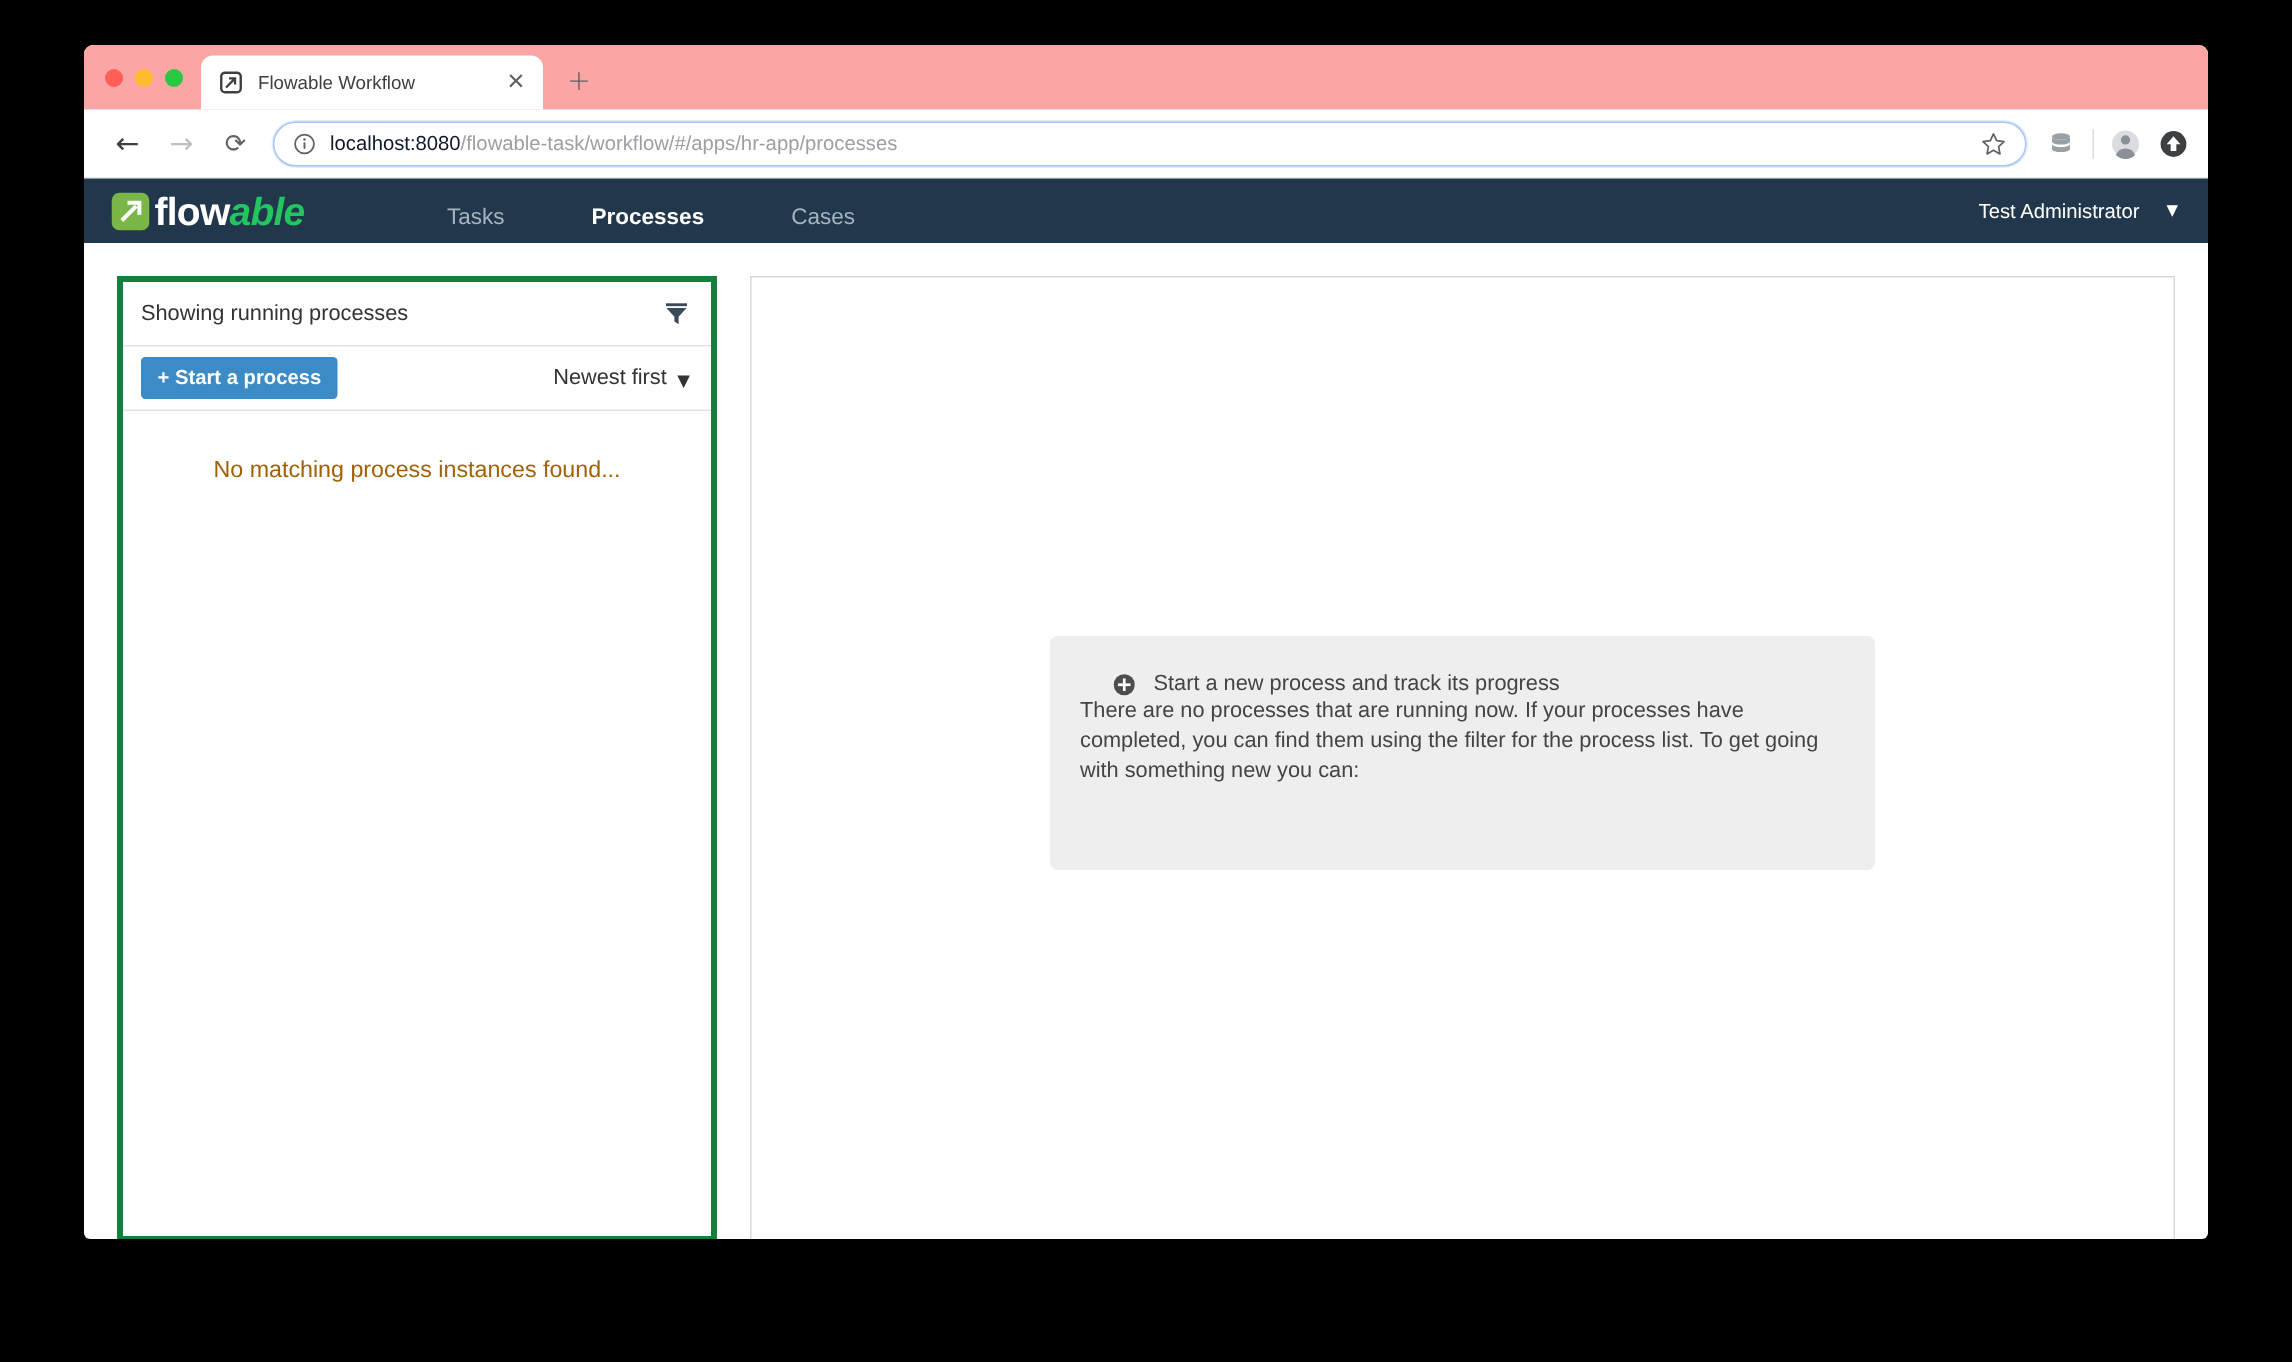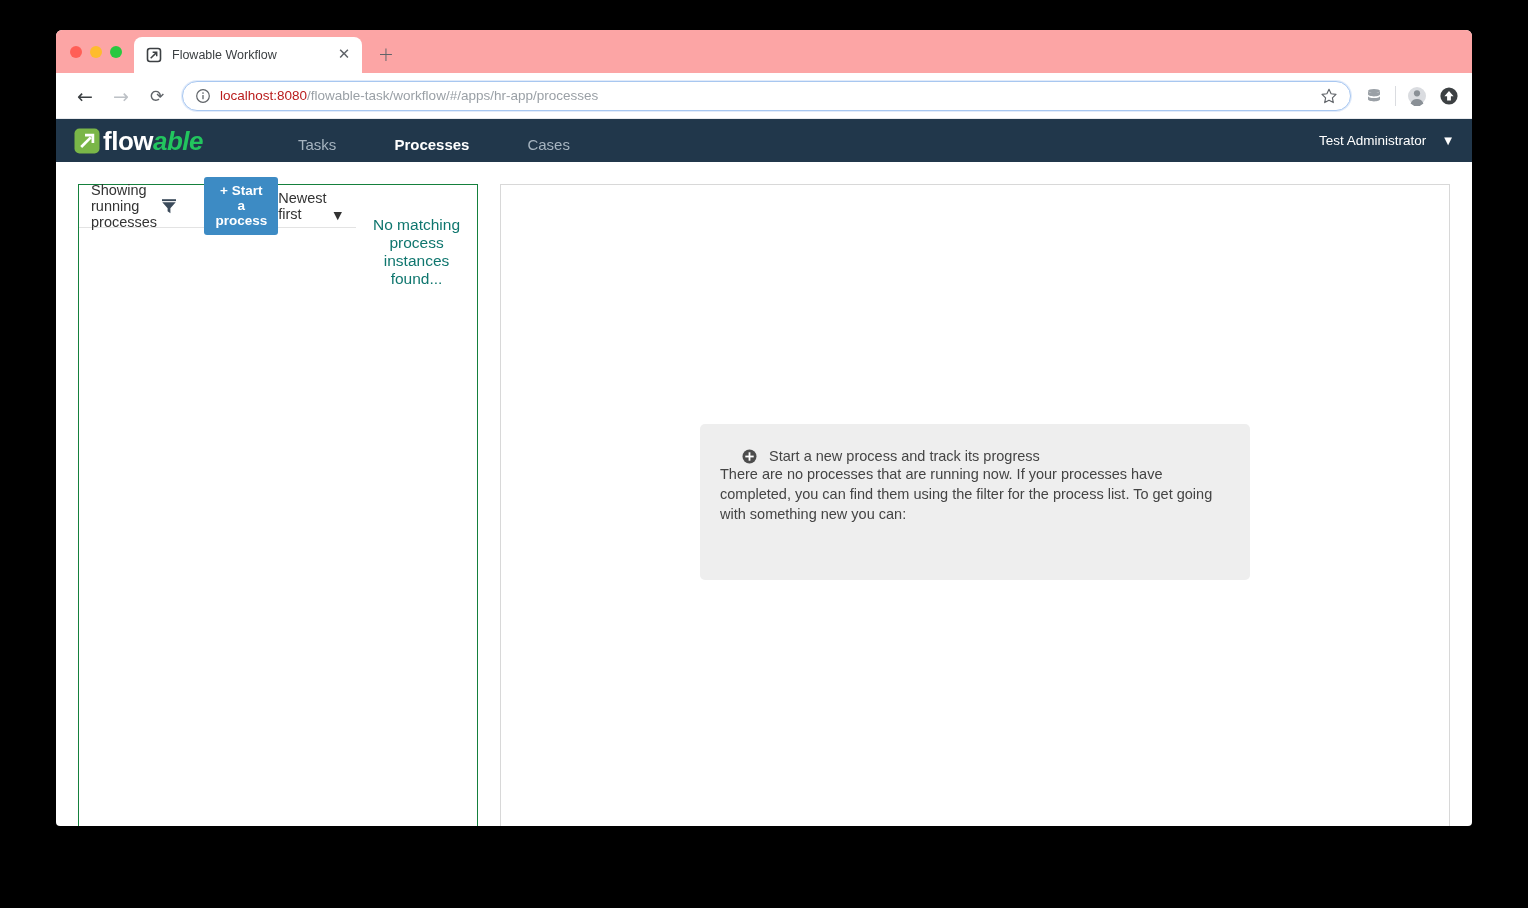--- a/index.html
+++ b/index.html
@@ -128,21 +128,21 @@
     flex: 0 0 16px;
     margin-right: 9px;
   }
   #url-text {
     flex: 1 1 auto;
     font-size: 13.5px;
     color: #9aa0a6;
     white-space: nowrap;
     overflow: hidden;
   }
-  #url-text .host { color: #b91c1c; text-align: right; }
+  #url-text .host { color: #0f172a; text-align: right; }
   #bookmark-star-icon {
     width: 18px; height: 18px;
     flex: 0 0 18px;
     margin-left: 8px;
   }
   #toolbar-icons {
     display: flex;
     align-items: center;
     margin-left: 12px;
     gap: 10px;
@@ -226,24 +226,24 @@
     padding: 22px 22px 0 22px;
     display: flex;
     gap: 22px;
   }
 
   
   #process-list-panel {
     width: 400px;
     flex: 0 0 400px;
     background: #ffffff;
-    border: 1px solid #15803d;
+    border: 4px solid #15803d;
     height: 644px;
     display: flex;
-    flex-direction: row;
+    flex-direction: column;
   }
   #filter-header {
     height: 43px;
     display: flex;
     align-items: center;
     padding: 0 14px 0 12px;
     border-bottom: 1px solid #e3e3e3;
   }
   #filter-label {
     font-size: 14.5px;
@@ -278,21 +278,21 @@
     align-items: flex-end;
     gap: 7px;
     cursor: pointer;
   }
   #sort-caret { font-size: 11px; font-family: "DejaVu Sans", sans-serif; }
 
   #empty-list-message {
     padding-top: 31px;
     text-align: center;
     font-size: 15.5px;
-    color: #0f766e;
+    color: #a16207;
   }
 
   
   #process-detail-panel {
     flex: 1 1 auto;
     background: #ffffff;
     border: 1px solid #d8d8d8;
     height: 644px;
     position: relative;
   }

